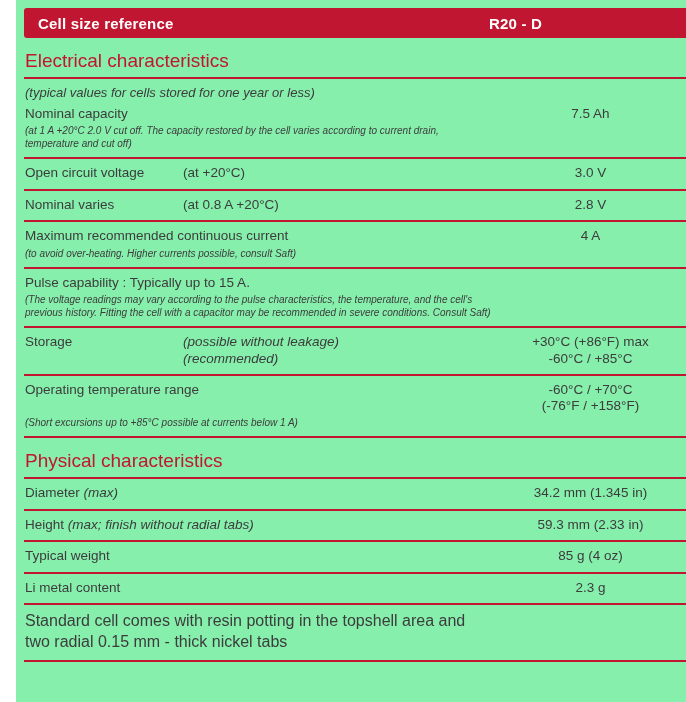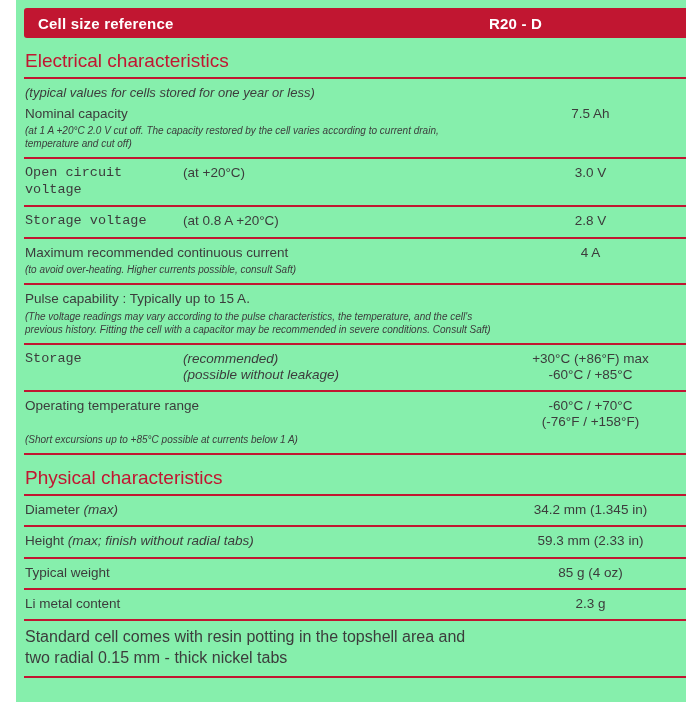--- a/index.html
+++ b/index.html
@@ -42,21 +42,21 @@
   }
   .row {
     display: flex;
     align-items: flex-start;
     padding: 6px 1px 7px 1px;
     font-size: 13.5px;
     line-height: 1.22;
   }
   .row.tightbottom { padding-bottom: 2px; }
   .col-label { flex: 1; }
-  .fixed-label { width: 158px; flex: none; font-family: Liberation Mono, monospace; }
+  .fixed-label { width: 158px; flex: none; }
   .col-cond { flex: 1; }
   .col-val { width: 205px; flex: none; text-align: center; }
   .val-line { line-height: 1.2; }
   .it { font-style: italic; }
   .note {
     font-style: italic;
     font-size: 10px;
     line-height: 1.3;
     margin: 0 0 7px 1px;
     max-width: 468px;
@@ -99,21 +99,21 @@
     <hr class="rule">
 
     <div class="row">
       <div class="fixed-label">Open circuit voltage</div>
       <div class="col-cond">(at +20°C)</div>
       <div class="col-val">3.0 V</div>
     </div>
     <hr class="rule">
 
     <div class="row">
-      <div class="fixed-label">Storage voltage</div>
+      <div class="fixed-label">Nominal varies</div>
       <div class="col-cond">(at 0.8 A +20°C)</div>
       <div class="col-val">2.8 V</div>
     </div>
     <hr class="rule">
 
     <div>
       <div class="row tightbottom">
         <div class="col-label">Maximum recommended continuous current</div>
         <div class="col-val">4 A</div>
       </div>
@@ -125,22 +125,22 @@
       <div class="row tightbottom">
         <div class="col-label">Pulse capability : Typically up to 15 A.</div>
       </div>
       <p class="note">(The voltage readings may vary according to the pulse characteristics, the temperature, and the cell's previous history. Fitting the cell with a capacitor may be recommended in severe conditions. Consult Saft)</p>
     </div>
     <hr class="rule">
 
     <div class="row">
       <div class="fixed-label">Storage</div>
       <div class="col-cond">
+        <div class="it val-line">(possible without leakage)</div>
         <div class="it val-line">(recommended)</div>
-        <div class="it val-line">(possible without leakage)</div>
       </div>
       <div class="col-val">
         <div class="val-line">+30°C (+86°F) max</div>
         <div class="val-line">-60°C / +85°C</div>
       </div>
     </div>
     <hr class="rule">
 
     <div>
       <div class="row tightbottom">

